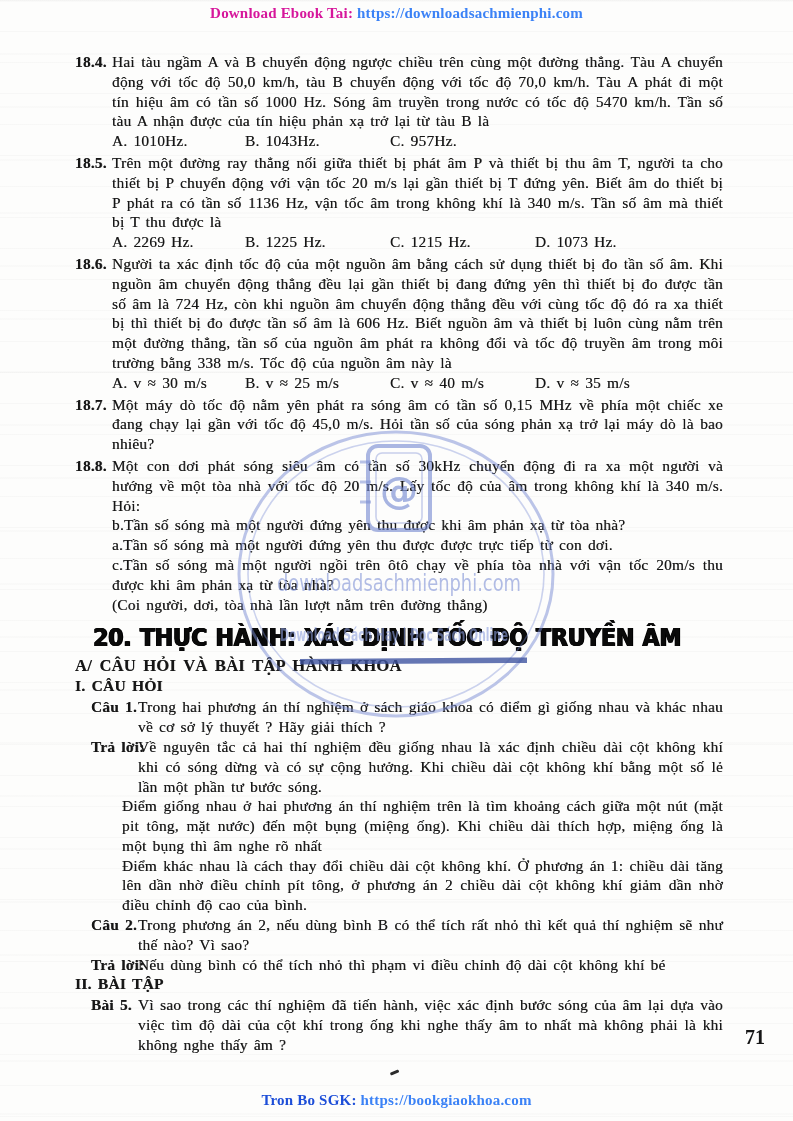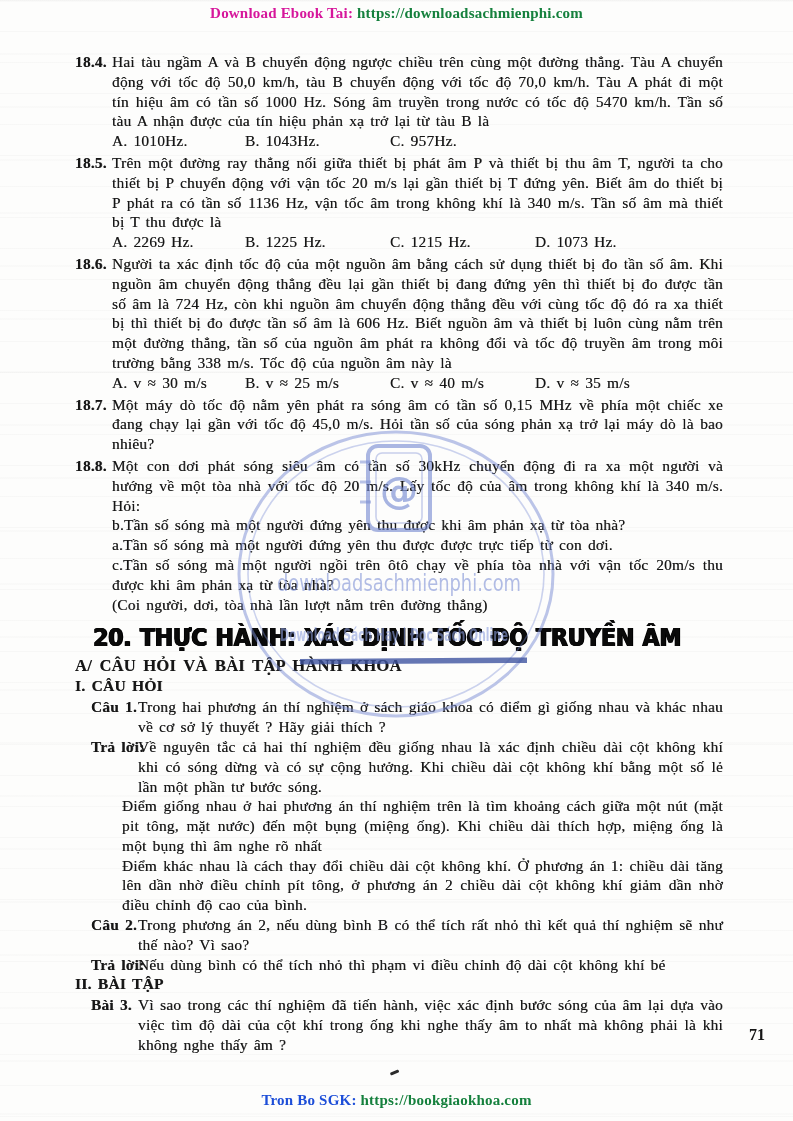--- a/index.html
+++ b/index.html
@@ -14,21 +14,21 @@
       repeating-linear-gradient(to bottom, rgba(120,120,120,0.045) 0 1px, transparent 1px 31px),
       repeating-linear-gradient(to bottom, rgba(140,140,140,0.03) 0 2px, transparent 2px 53px);
   }
   .top-link,.bottom-link{
     position:absolute;width:100%;text-align:center;font-weight:bold;font-size:15px;letter-spacing:.2px;
   }
   .top-link{top:5px;}
   .bottom-link{top:1092px;}
   .lbl-magenta{color:#d6169b;}
   .lbl-red{color:#1d4ed8;}
-  .url-blue{color:#15803d;text-decoration:none;}
+  .url-blue{color:#3b82f6;text-decoration:none;}
   .content{
     position:absolute;left:75px;top:52px;width:648px;
     font-size:15.3px;line-height:19.8px;text-align:justify;
     letter-spacing:.25px;word-spacing:2px;
     text-shadow:.35px 0 0 rgba(0,0,0,.55);
   }
   .problem{position:relative;padding-left:37px;margin-bottom:2px;}
   .problem .num{position:absolute;left:0;top:0;font-weight:bold;}
   .answers{display:flex;text-align:left;}
   .answers .c1{width:133px;}
@@ -39,21 +39,21 @@
     margin:10px 0 3px 18px;font-family:"DejaVu Sans", sans-serif;font-weight:bold;
     font-size:22px;line-height:28px;letter-spacing:-.2px;color:#0a0a0a;text-align:left;
     text-shadow:.9px 0 0 #000,-.6px 0 0 #000,0 .5px 0 #000;
     transform:scaleY(1.12);transform-origin:left center;word-spacing:1px;
   }
   .sub-title{font-weight:bold;font-size:16.5px;line-height:21px;text-align:left;word-spacing:3px;}
   .part-head{font-weight:bold;font-size:15.5px;line-height:20px;text-align:left;margin-bottom:1px;}
   .qa{position:relative;padding-left:47px;margin-left:16px;}
   .qa .lab{position:absolute;left:0;top:0;font-weight:bold;}
   .qa-p{padding-left:47px;}
-  .page-number{position:absolute;right:28px;top:1026px;font-weight:bold;font-size:16px;}
+  .page-number{position:absolute;right:28px;top:1026px;font-weight:bold;font-size:20px;}
   .dash-artifact{position:absolute;left:390px;top:1071px;width:9px;height:2.5px;background:#2b2b2b;border-radius:1px;transform:rotate(-22deg);}
   .watermark{position:absolute;inset:0;pointer-events:none;}
 </style>
 </head>
 <body>
 
 <div class="page">
 
   <div class="top-link">
     <span class="lbl-magenta">Download Ebook Tai:</span>
@@ -129,21 +129,21 @@
       <div>Trong phương án 2, nếu dùng bình B có thể tích rất nhỏ thì kết quả thí nghiệm sẽ như thế nào? Vì sao?</div>
     </div>
     <div class="qa">
       <span class="lab">Trả lời:</span>
       <div>Nếu dùng bình có thể tích nhỏ thì phạm vi điều chỉnh độ dài cột không khí bé</div>
     </div>
 
     <div class="part-head">II. BÀI TẬP</div>
 
     <div class="qa">
-      <span class="lab">Bài 3.</span>
+      <span class="lab">Bài 5.</span>
       <div>Vì sao trong các thí nghiệm đã tiến hành, việc xác định bước sóng của âm lại dựa vào việc tìm độ dài của cột khí trong ống khi nghe thấy âm to nhất mà không phải là khi không nghe thấy âm ?</div>
     </div>
 
   </div>
 
   <div class="watermark">
     <svg width="793" height="1121" viewBox="0 0 793 1121" xmlns="http://www.w3.org/2000/svg">
       <g>
         <ellipse cx="396" cy="574" rx="157" ry="142" fill="none" stroke="rgba(122,140,212,0.50)" stroke-width="3"></ellipse>
         <ellipse cx="396" cy="574" rx="148" ry="133" fill="none" stroke="rgba(122,140,212,0.38)" stroke-width="1.6"></ellipse>

